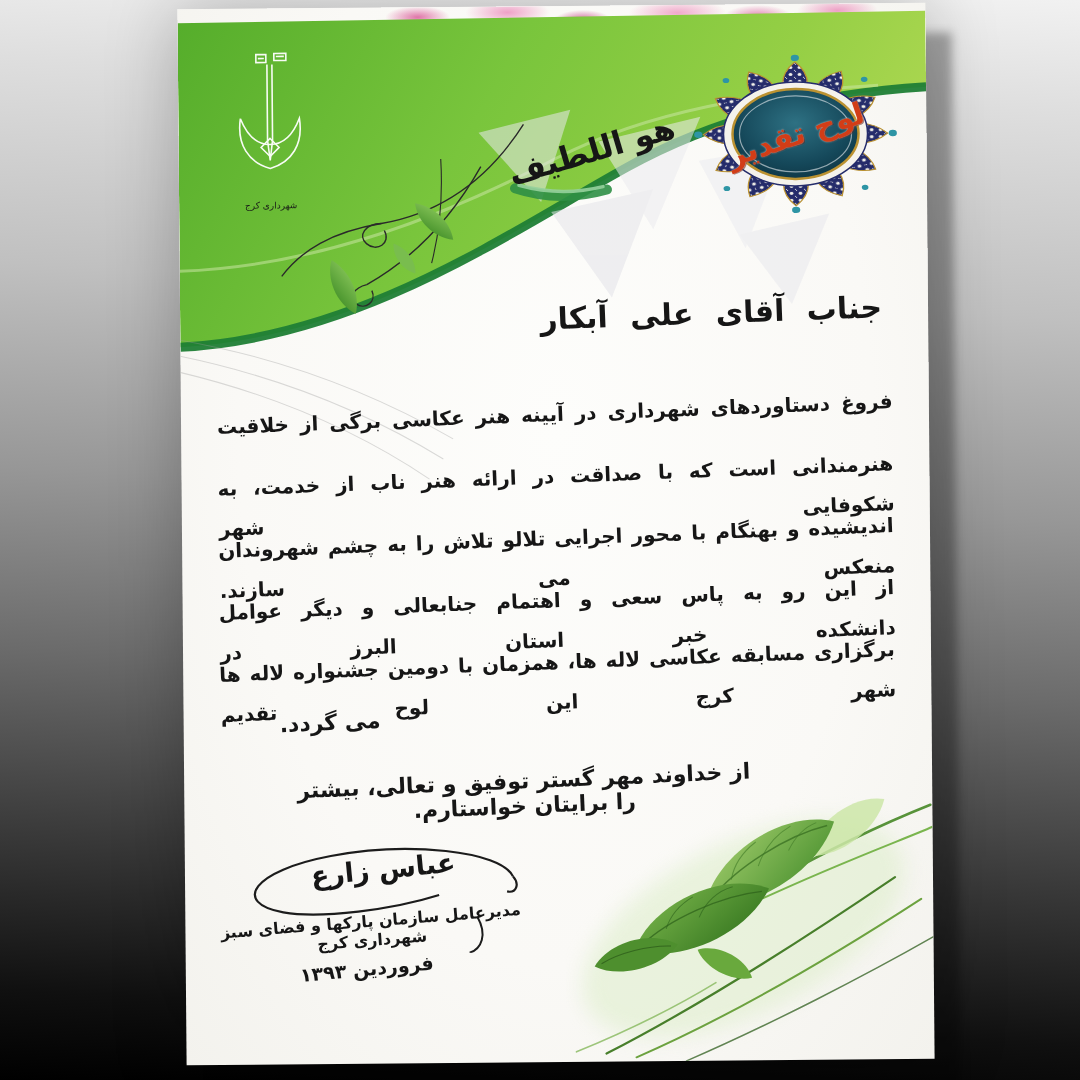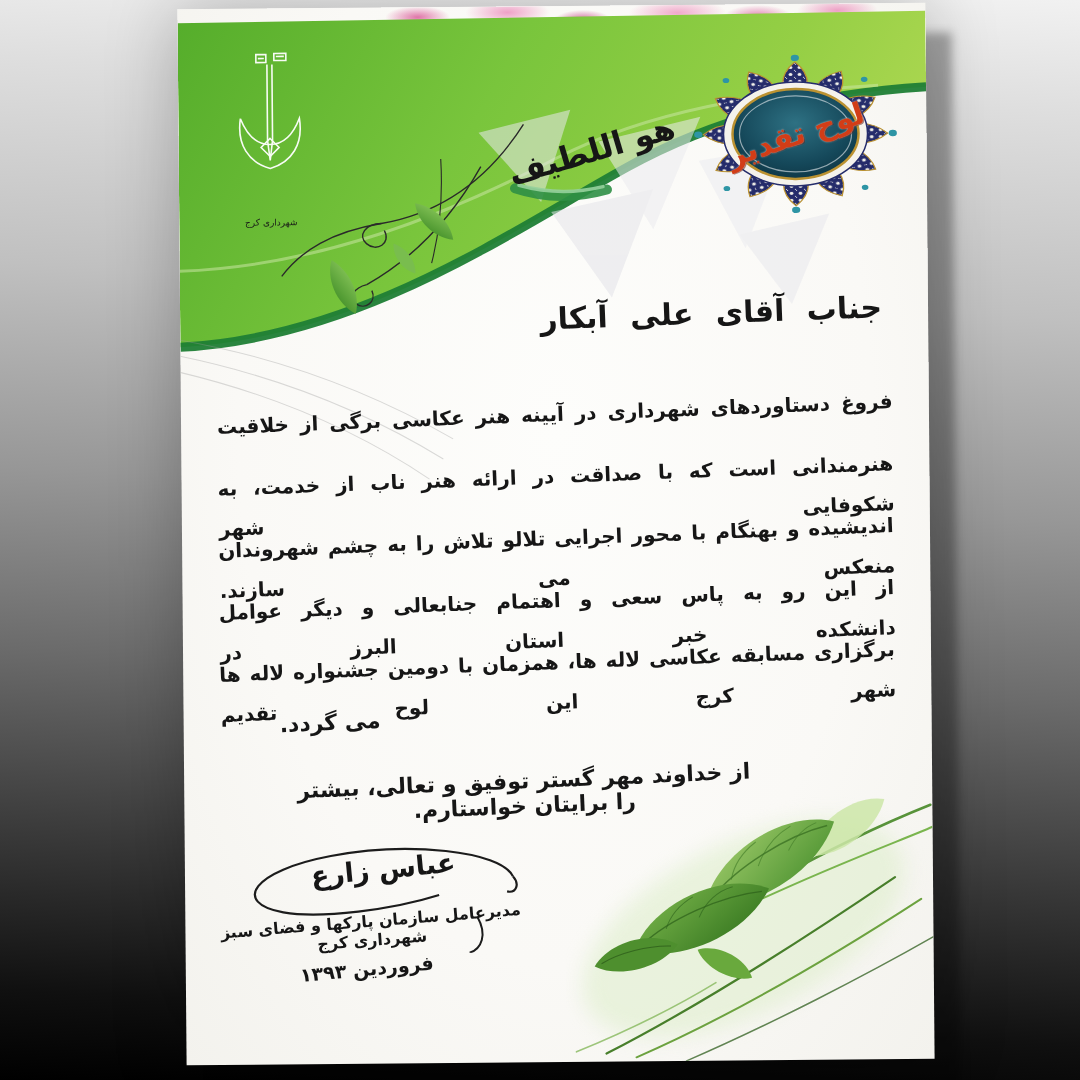--- a/index.html
+++ b/index.html
@@ -28,21 +28,21 @@
       radial-gradient(ellipse 46px 16px at 90px 10px, rgba(222,110,164,.95) 0%, rgba(222,110,164,0) 70%),
       radial-gradient(ellipse 60px 20px at 180px 6px, rgba(238,156,196,.95) 0%, rgba(238,156,196,0) 70%),
       radial-gradient(ellipse 40px 14px at 255px 14px, rgba(205,90,150,.9) 0%, rgba(205,90,150,0) 70%),
       radial-gradient(ellipse 70px 20px at 350px 8px, rgba(240,164,200,.95) 0%, rgba(240,164,200,0) 70%),
       radial-gradient(ellipse 48px 16px at 430px 12px, rgba(224,120,172,.9) 0%, rgba(224,120,172,0) 70%),
       radial-gradient(ellipse 56px 18px at 510px 7px, rgba(236,150,192,.9) 0%, rgba(236,150,192,0) 72%);
   }
 
   
   .logo{left:44px;top:40px;width:96px;text-align:center;color:#fff;}
-  .logo .cap{font-size:9px;letter-spacing:0;margin-top:19px;opacity:.95;}
+  .logo .cap{font-size:9px;letter-spacing:0;margin-top:2px;opacity:.95;}
 
   
   .invocation{
     left:318px;top:126px;width:190px;text-align:center;
     font-size:32px;font-weight:700;transform:rotate(-16deg);
   }
 
   
   .medallion{left:508px;top:42px;width:218px;height:176px;}
   .medallion .seal-text{

